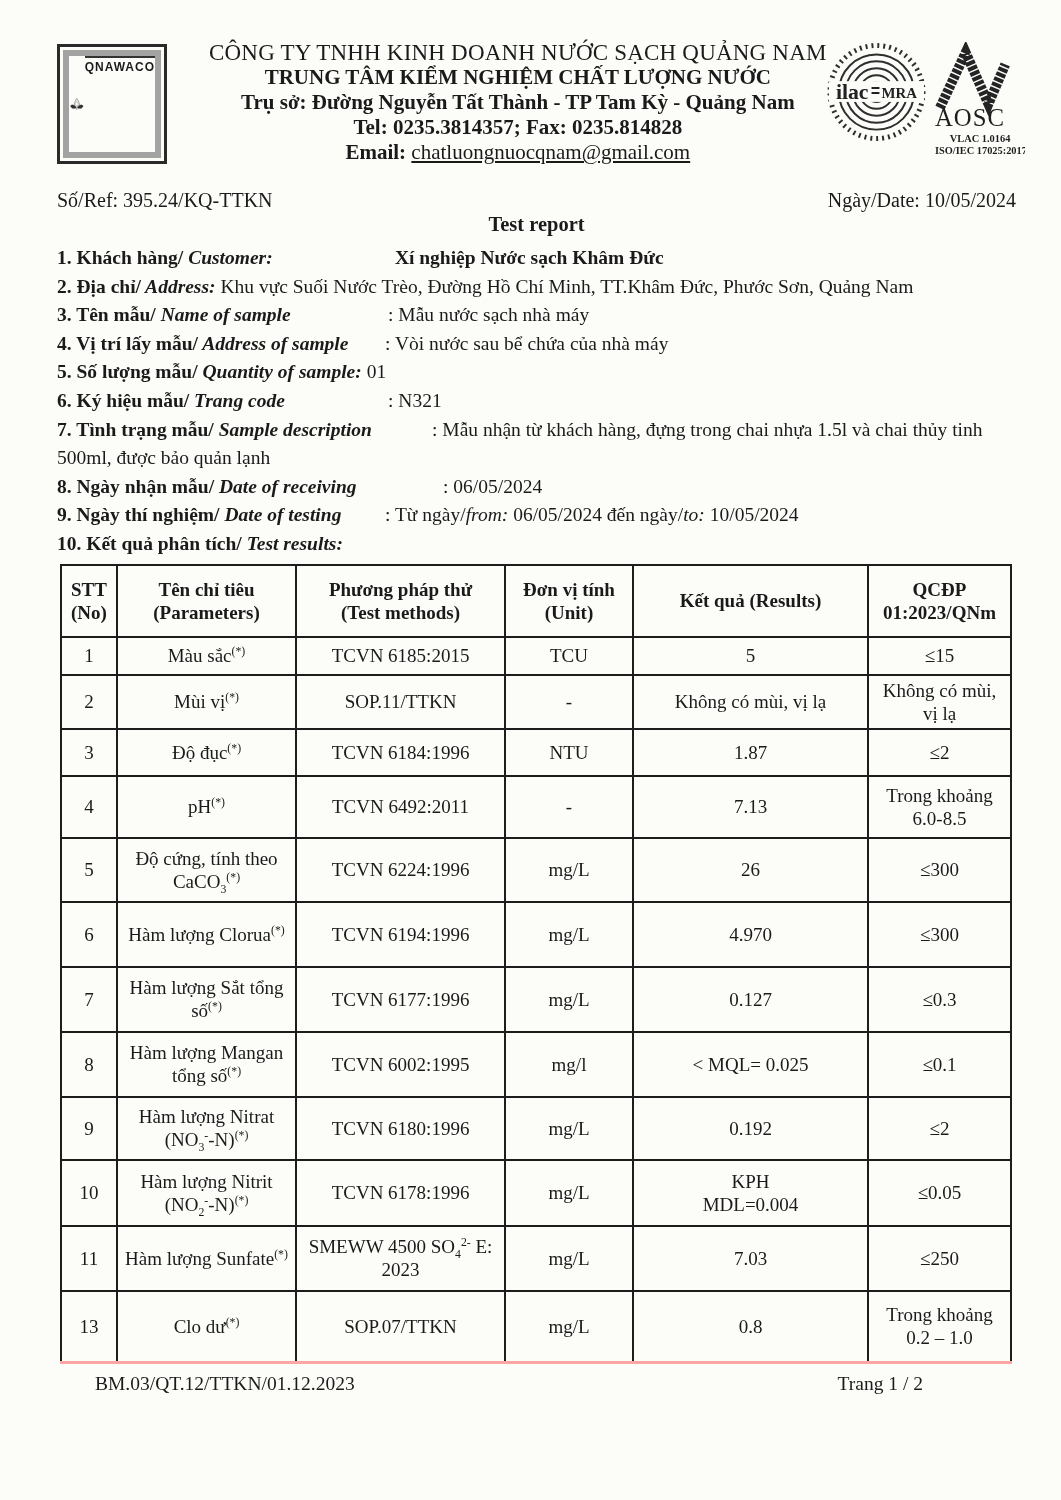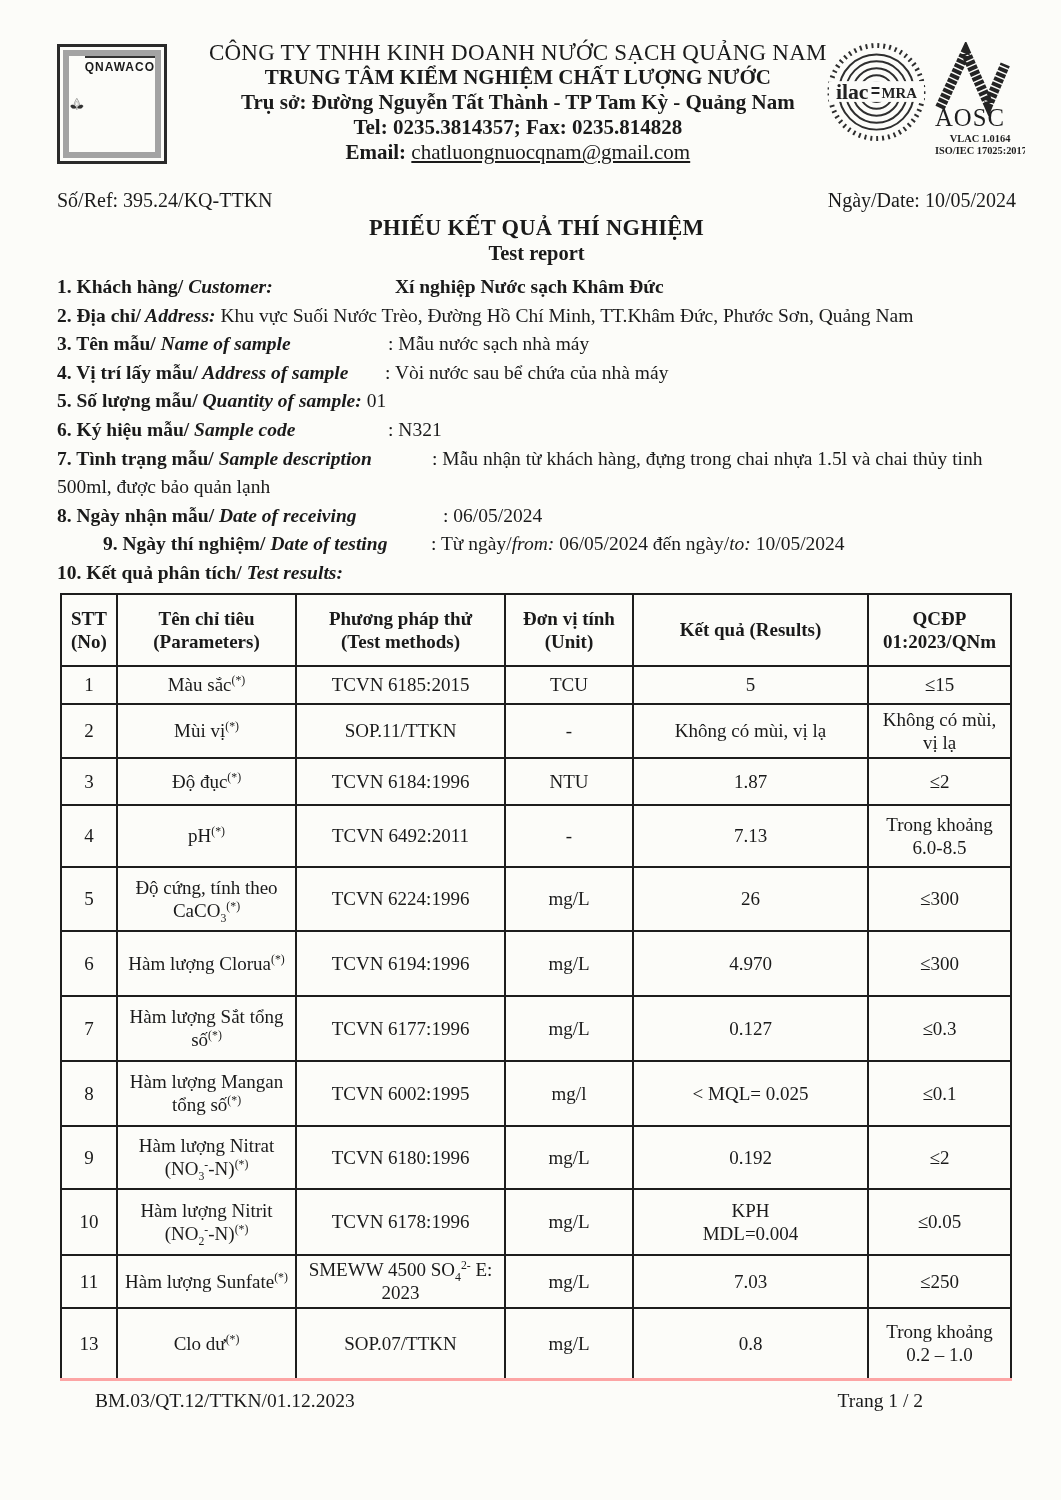--- a/index.html
+++ b/index.html
@@ -30,21 +30,21 @@
   .info-line .en { font-weight:bold; font-style:italic; }
   .info-line .lab { display:inline-block; }
   .info-line .val.it { font-style:italic; }
   .info-line:nth-child(1) .lab { min-width:333px; }
   .info-line:nth-child(1) .val { font-weight:bold; }
   .info-line:nth-child(3) .lab { min-width:331px; }
   .info-line:nth-child(4) .lab { min-width:328px; }
   .info-line:nth-child(6) .lab { min-width:331px; }
   .info-line:nth-child(7) .lab { min-width:375px; }
   .info-line:nth-child(8) .lab { min-width:386px; }
-  .info-line:nth-child(9) .lab { min-width:328px;margin-left:46px; }
+  .info-line:nth-child(9) .lab { min-width:328px; }
   
   table.results { border-collapse:collapse; table-layout:fixed; width:950px; margin:5px 0 0 3px; }
   table.results th, table.results td {
     border:2px solid #1d1d1d; text-align:center; vertical-align:middle;
     padding:2px 5px; white-space:pre-line; font-size:19px; line-height:23px;
   }
   table.results th { font-weight:bold; height:72px; }
   table.results sup { font-size:.62em; vertical-align:super; line-height:0; }
   table.results sub { font-size:.62em; vertical-align:sub; line-height:0; }
   table.results { border-bottom:3px solid #fca5a5; }
@@ -102,30 +102,29 @@
         <text x="1" y="113" font-size="10.5" font-weight="bold" fill="#1e1e1e">ISO/IEC 17025:2017</text>
       </svg>
     </div>
   </div>
 
   <div class="meta">
     <span>Số/Ref: 395.24/KQ-TTKN</span>
     <span>Ngày/Date: 10/05/2024</span>
   </div>
 
-  <div class="doc-title">PHIẾU KẾT QUẢ THÍ NGHIỆM</div>
   <div class="doc-subtitle">Test report</div>
 
   <div class="info">
       <p class="info-line"><span class="lab"><span class="vn">1. Khách hàng/</span><span class="en"> Customer:</span></span><span class="sep"> </span><span class="val">Xí nghiệp Nước sạch Khâm Đức</span></p>
       <p class="info-line"><span class="lab"><span class="vn">2. Địa chỉ/</span><span class="en"> Address:</span></span><span class="sep"> </span><span class="val">Khu vực Suối Nước Trèo, Đường Hồ Chí Minh, TT.Khâm Đức, Phước Sơn, Quảng Nam</span></p>
       <p class="info-line"><span class="lab"><span class="vn">3. Tên mẫu/</span><span class="en"> Name of sample</span></span><span class="sep">: </span><span class="val">Mẫu nước sạch nhà máy</span></p>
       <p class="info-line"><span class="lab"><span class="vn">4. Vị trí lấy mẫu/</span><span class="en"> Address of sample</span></span><span class="sep">: </span><span class="val">Vòi nước sau bể chứa của nhà máy</span></p>
       <p class="info-line"><span class="lab"><span class="vn">5. Số lượng mẫu/</span><span class="en"> Quantity of sample:</span></span><span class="sep"> </span><span class="val">01</span></p>
-      <p class="info-line"><span class="lab"><span class="vn">6. Ký hiệu mẫu/</span><span class="en"> Sample code</span></span><span class="sep">: </span><span class="val">N321</span></p>
+      <p class="info-line"><span class="lab"><span class="vn">6. Ký hiệu mẫu/</span><span class="en"> Trang code</span></span><span class="sep">: </span><span class="val">N321</span></p>
       <p class="info-line"><span class="lab"><span class="vn">7. Tình trạng mẫu/</span><span class="en"> Sample description</span></span><span class="sep">: </span><span class="val">Mẫu nhận từ khách hàng, đựng trong chai nhựa 1.5l và chai thủy tinh 500ml, được bảo quản lạnh</span></p>
       <p class="info-line"><span class="lab"><span class="vn">8. Ngày nhận mẫu/</span><span class="en"> Date of receiving</span></span><span class="sep">: </span><span class="val">06/05/2024</span></p>
       <p class="info-line"><span class="lab"><span class="vn">9. Ngày thí nghiệm/</span><span class="en"> Date of testing</span></span><span class="sep">: </span><span class="val">Từ ngày/</span><span class="val it">from:</span><span class="val"> 06/05/2024  đến ngày/</span><span class="val it">to:</span><span class="val"> 10/05/2024</span></p>
       <p class="info-line"><span class="lab"><span class="vn">10. Kết quả phân tích/</span><span class="en"> Test results:</span></span><span class="sep"> </span></p>
     </div>
 
   <table class="results">
     <colgroup>
       <col style="width:56px">
         <col style="width:179px">
@@ -226,21 +225,21 @@
         </tr>
         <tr style="height: 66px;">
           <td><span>10</span></td>
           <td><span>Hàm lượng Nitrit (NO</span><sub>2</sub><sup>-</sup><span>-N)</span><sup>(*)</sup></td>
           <td><span>TCVN 6178:1996</span></td>
           <td><span>mg/L</span></td>
           <td><span>KPH
 MDL=0.004</span></td>
           <td><span>≤0.05</span></td>
         </tr>
-        <tr style="height: 53px;">
+        <tr style="height: 65px;">
           <td><span>11</span></td>
           <td><span>Hàm lượng Sunfate</span><sup>(*)</sup></td>
           <td><span>SMEWW 4500 SO</span><sub>4</sub><sup>2-</sup><span> E: 2023</span></td>
           <td><span>mg/L</span></td>
           <td><span>7.03</span></td>
           <td><span>≤250</span></td>
         </tr>
         <tr style="height: 72px;">
           <td><span>13</span></td>
           <td><span>Clo dư</span><sup>(*)</sup></td>

